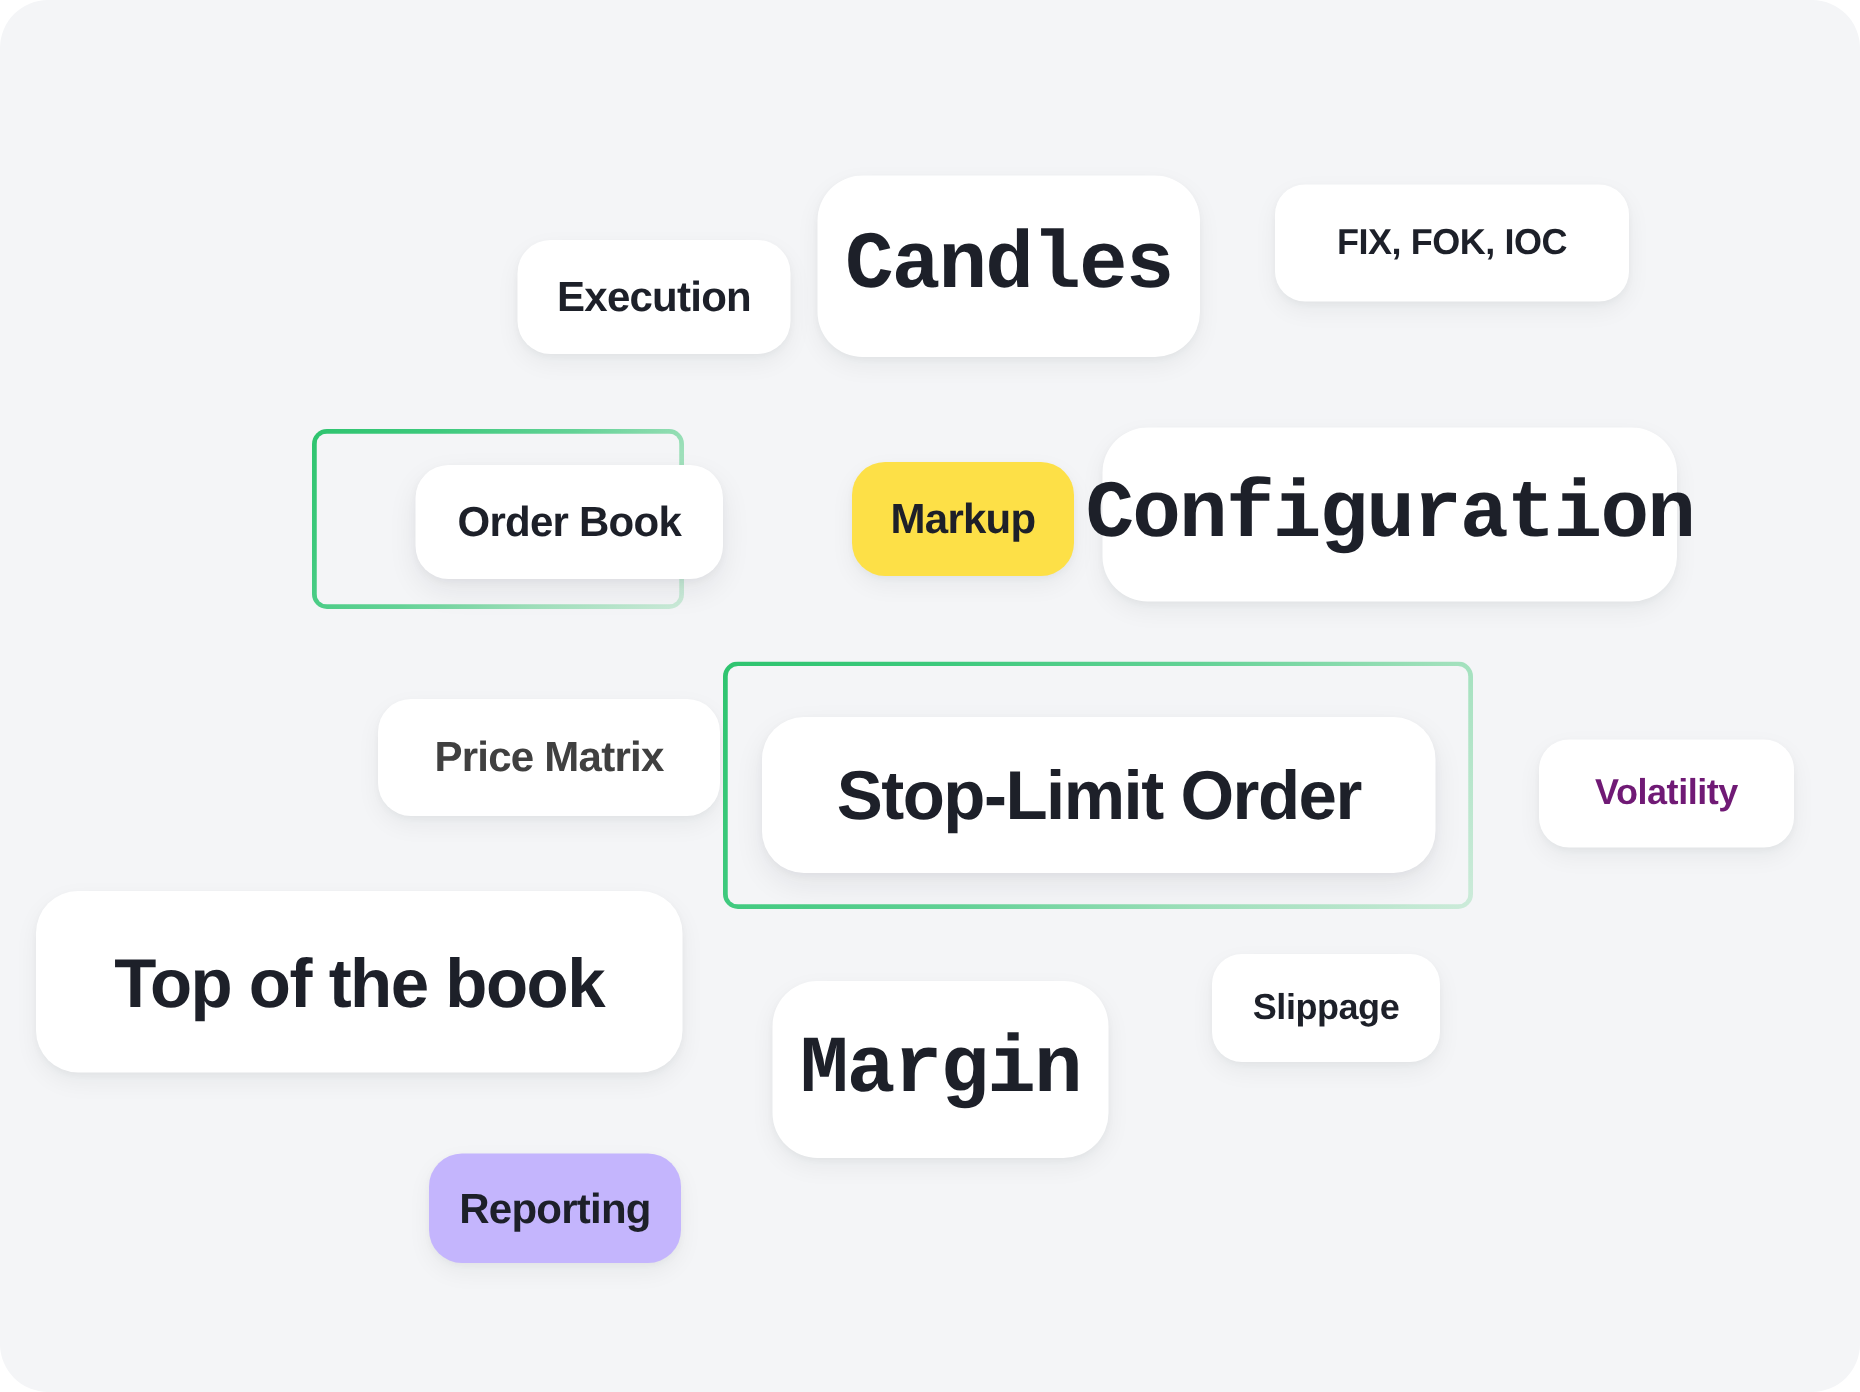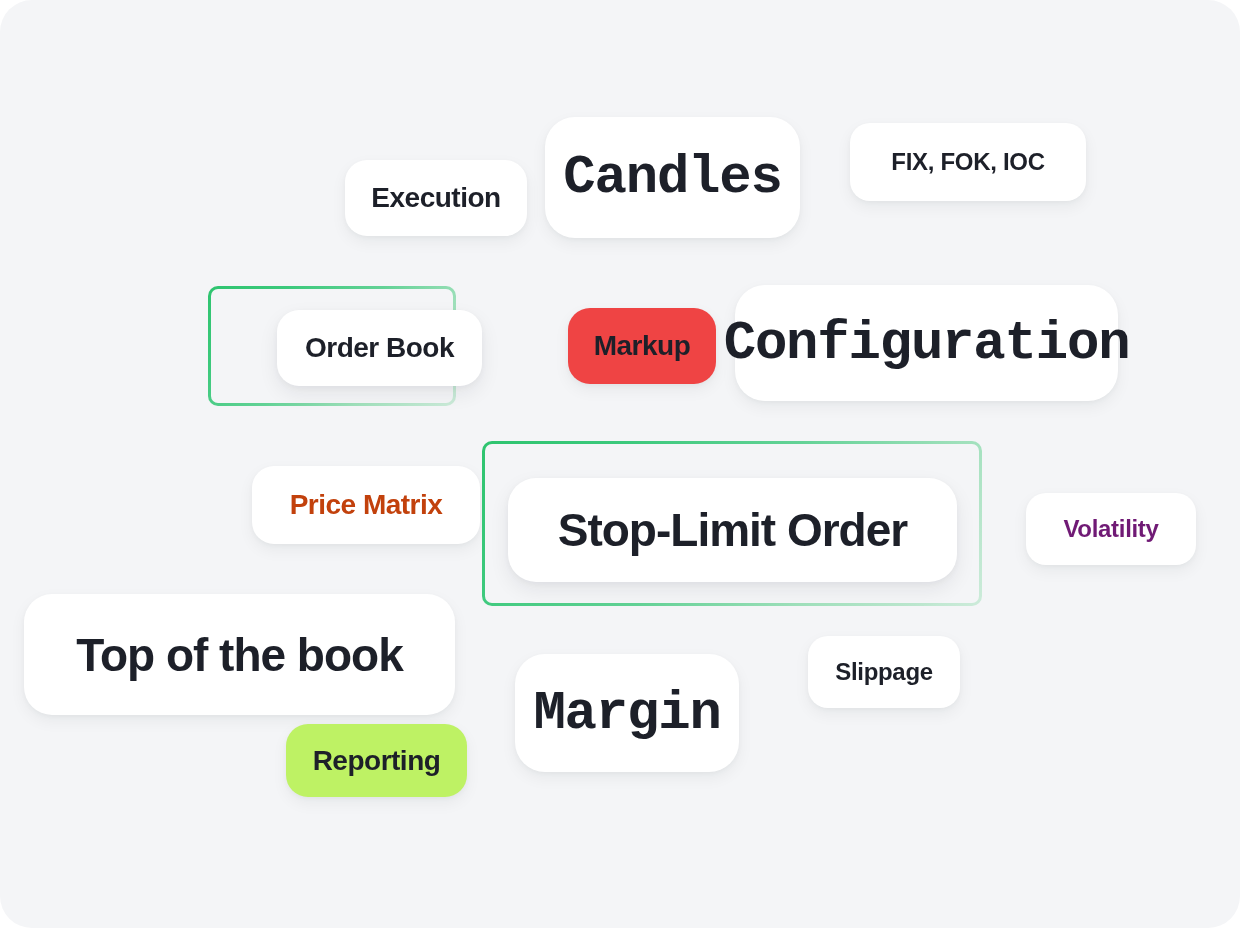--- a/index.html
+++ b/index.html
@@ -75,24 +75,24 @@
 </head>
 <body>
 
 <div id="tag-canvas" style="width: 1240px; height: 928px; background: rgb(244, 245, 247); border-radius: 32px;">
     <div class="tag size-md" style="width: 182px; height: 76px; color: rgb(29, 32, 41); background: rgb(255, 255, 255); left: 298px; top: 160px;">Execution</div>
     <div class="tag size-xl" style="width: 255px; height: 121px; color: rgb(29, 32, 41); background: rgb(255, 255, 255); left: 545px; top: 117px;">Candles</div>
     <div class="tag size-sm" style="width: 236px; height: 78px; color: rgb(29, 32, 41); background: rgb(255, 255, 255); left: 850px; top: 123px;">FIX, FOK, IOC</div>
     <div class="tag-ring" style="left: 208px; top: 286px; width: 248px; height: 120px;">
       <div class="tag size-md" style="width: 205px; height: 76px; color: rgb(29, 32, 41); background: rgb(255, 255, 255); position: absolute; left: 19px; top: 21px;">Order Book</div>
     </div>
-    <div class="tag size-md" style="width: 148px; height: 76px; color: rgb(29, 32, 41); background: #ef4444; left: 521px; top: 308px;">Markup</div>
+    <div class="tag size-md" style="width: 148px; height: 76px; color: rgb(29, 32, 41); background: #fde047; left: 521px; top: 308px;">Markup</div>
     <div class="tag size-xl" style="width: 383px; height: 116px; color: rgb(29, 32, 41); background: rgb(255, 255, 255); left: 735px; top: 285px;">Configuration</div>
-    <div class="tag size-md" style="width: 228px; height: 78px; color: #c2410c; background: rgb(255, 255, 255); left: 205px; top: 466px;">Price Matrix</div>
+    <div class="tag size-md" style="width: 228px; height: 78px; color: #404040; background: rgb(255, 255, 255); left: 205px; top: 466px;">Price Matrix</div>
     <div class="tag-ring" style="left: 482px; top: 441px; width: 500px; height: 165px;">
       <div class="tag size-lg" style="width: 449px; height: 104px; color: rgb(29, 32, 41); background: rgb(255, 255, 255); position: absolute; left: 23px; top: 34px;">Stop-Limit Order</div>
     </div>
     <div class="tag size-sm" style="width: 170px; height: 72px; color: #701a75; background: rgb(255, 255, 255); left: 1026px; top: 493px;">Volatility</div>
     <div class="tag size-lg" style="width: 431px; height: 121px; color: rgb(29, 32, 41); background: rgb(255, 255, 255); left: 24px; top: 594px;">Top of the book</div>
     <div class="tag size-sm" style="width: 152px; height: 72px; color: rgb(29, 32, 41); background: rgb(255, 255, 255); left: 808px; top: 636px;">Slippage</div>
     <div class="tag size-xl" style="width: 224px; height: 118px; color: rgb(29, 32, 41); background: rgb(255, 255, 255); left: 515px; top: 654px;">Margin</div>
-    <div class="tag size-md" style="width: 181px; height: 73px; color: rgb(29, 32, 41); background: #bef264; left: 239px; top: 724px;">Reporting</div>
+    <div class="tag size-md" style="width: 168px; height: 73px; color: rgb(29, 32, 41); background: #c4b5fd; left: 239px; top: 769px;">Reporting</div>
   </div>
 
 </body></html>

